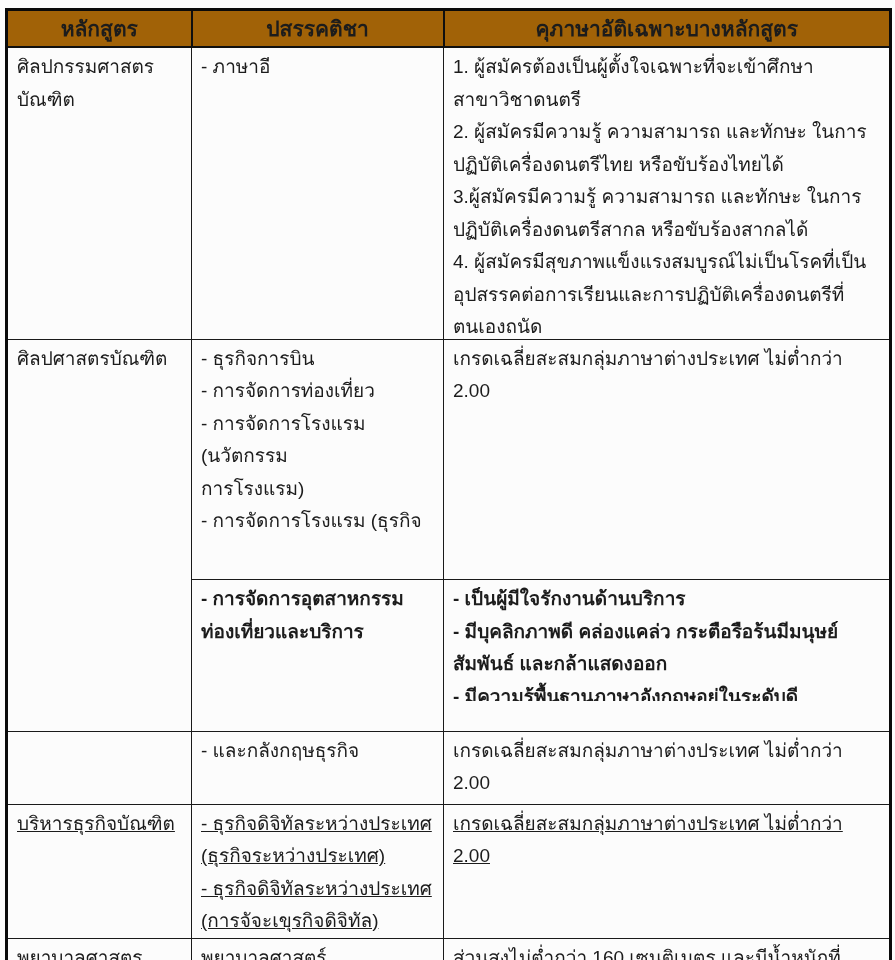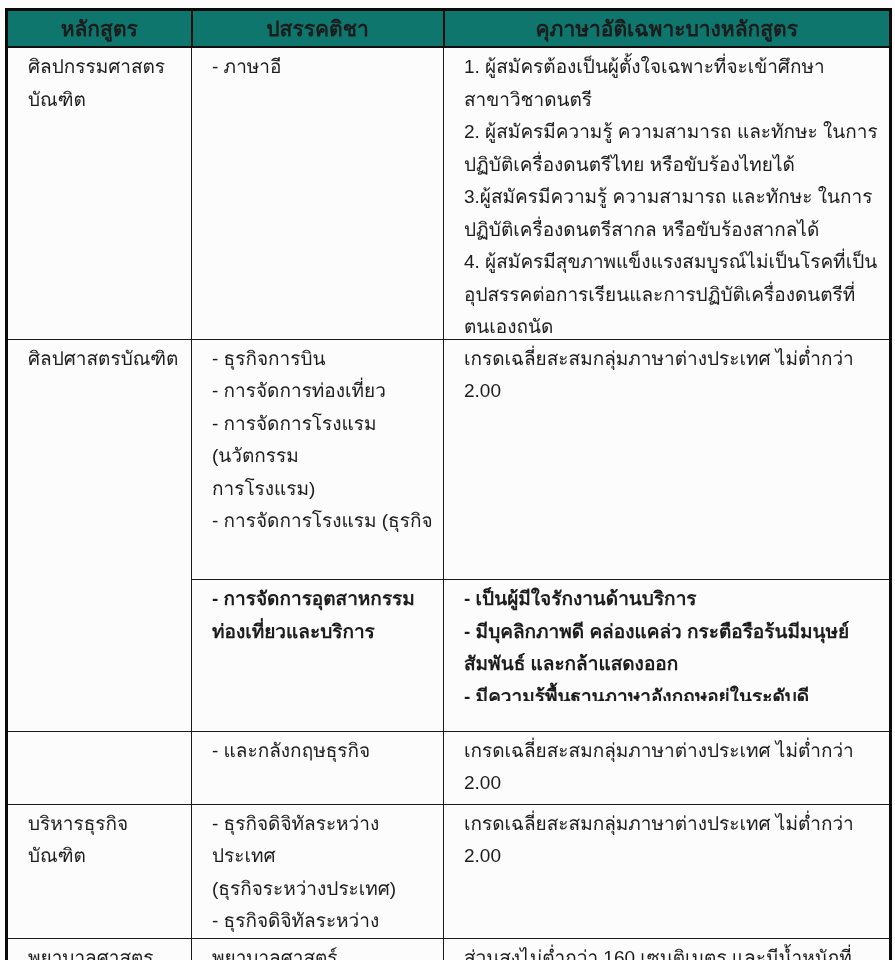--- a/index.html
+++ b/index.html
@@ -8,41 +8,41 @@
     font-family:"Liberation Sans",sans-serif;
     color:#1c1c1c;position:relative;overflow:hidden;
   }
   table.qual{
     position:absolute;left:5px;top:8px;width:884px;
     border-collapse:collapse;table-layout:fixed;
     border:3px solid #0a0a0a;
   }
   col.c1{width:185px;} col.c2{width:252px;} col.c3{width:447px;}
   th{
-    height:30px;background:#0f766e;
+    height:30px;background:#a16207;
     border:2px solid #0f0f0f;
     font-size:21px;font-weight:bold;text-align:center;vertical-align:middle;
     padding:1px 2px;
   }
   td{
     border:1.5px solid #1a1a1a;
     vertical-align:top;text-align:left;
     padding:3px 8px 0 9px;
     font-size:19px;line-height:32.5px;
   }
-  td .cell{white-space:pre-line;overflow:hidden;margin-left:11px;}
+  td .cell{white-space:pre-line;overflow:hidden;}
   tr.r1 .cell{height:286px;}
   tr.r2 .cell{height:388px;}   
   tr.r2 .cell.sub{height:190px;}
   tr.r3 .cell{height:118px;}
   tr.r4 .cell{height:67px;}
   tr.r5 .cell{height:128px;}
   tr.r6 .cell{height:84px;}
   tr.r1{height:292px;} tr.r2{height:197px;} tr.r3{height:124px;font-weight:bold;}
-  tr.r4{height:73px;}  tr.r5{height:134px;} tr.r6{height:89px;}
+  tr.r4{height:73px;}  tr.r5{height:134px;text-decoration:underline;} tr.r6{height:89px;}
 </style>
 </head>
 <body>
 
 <table class="qual">
   <colgroup>
       <col class="c1">
       <col class="c2">
       <col class="c3">
     </colgroup>

